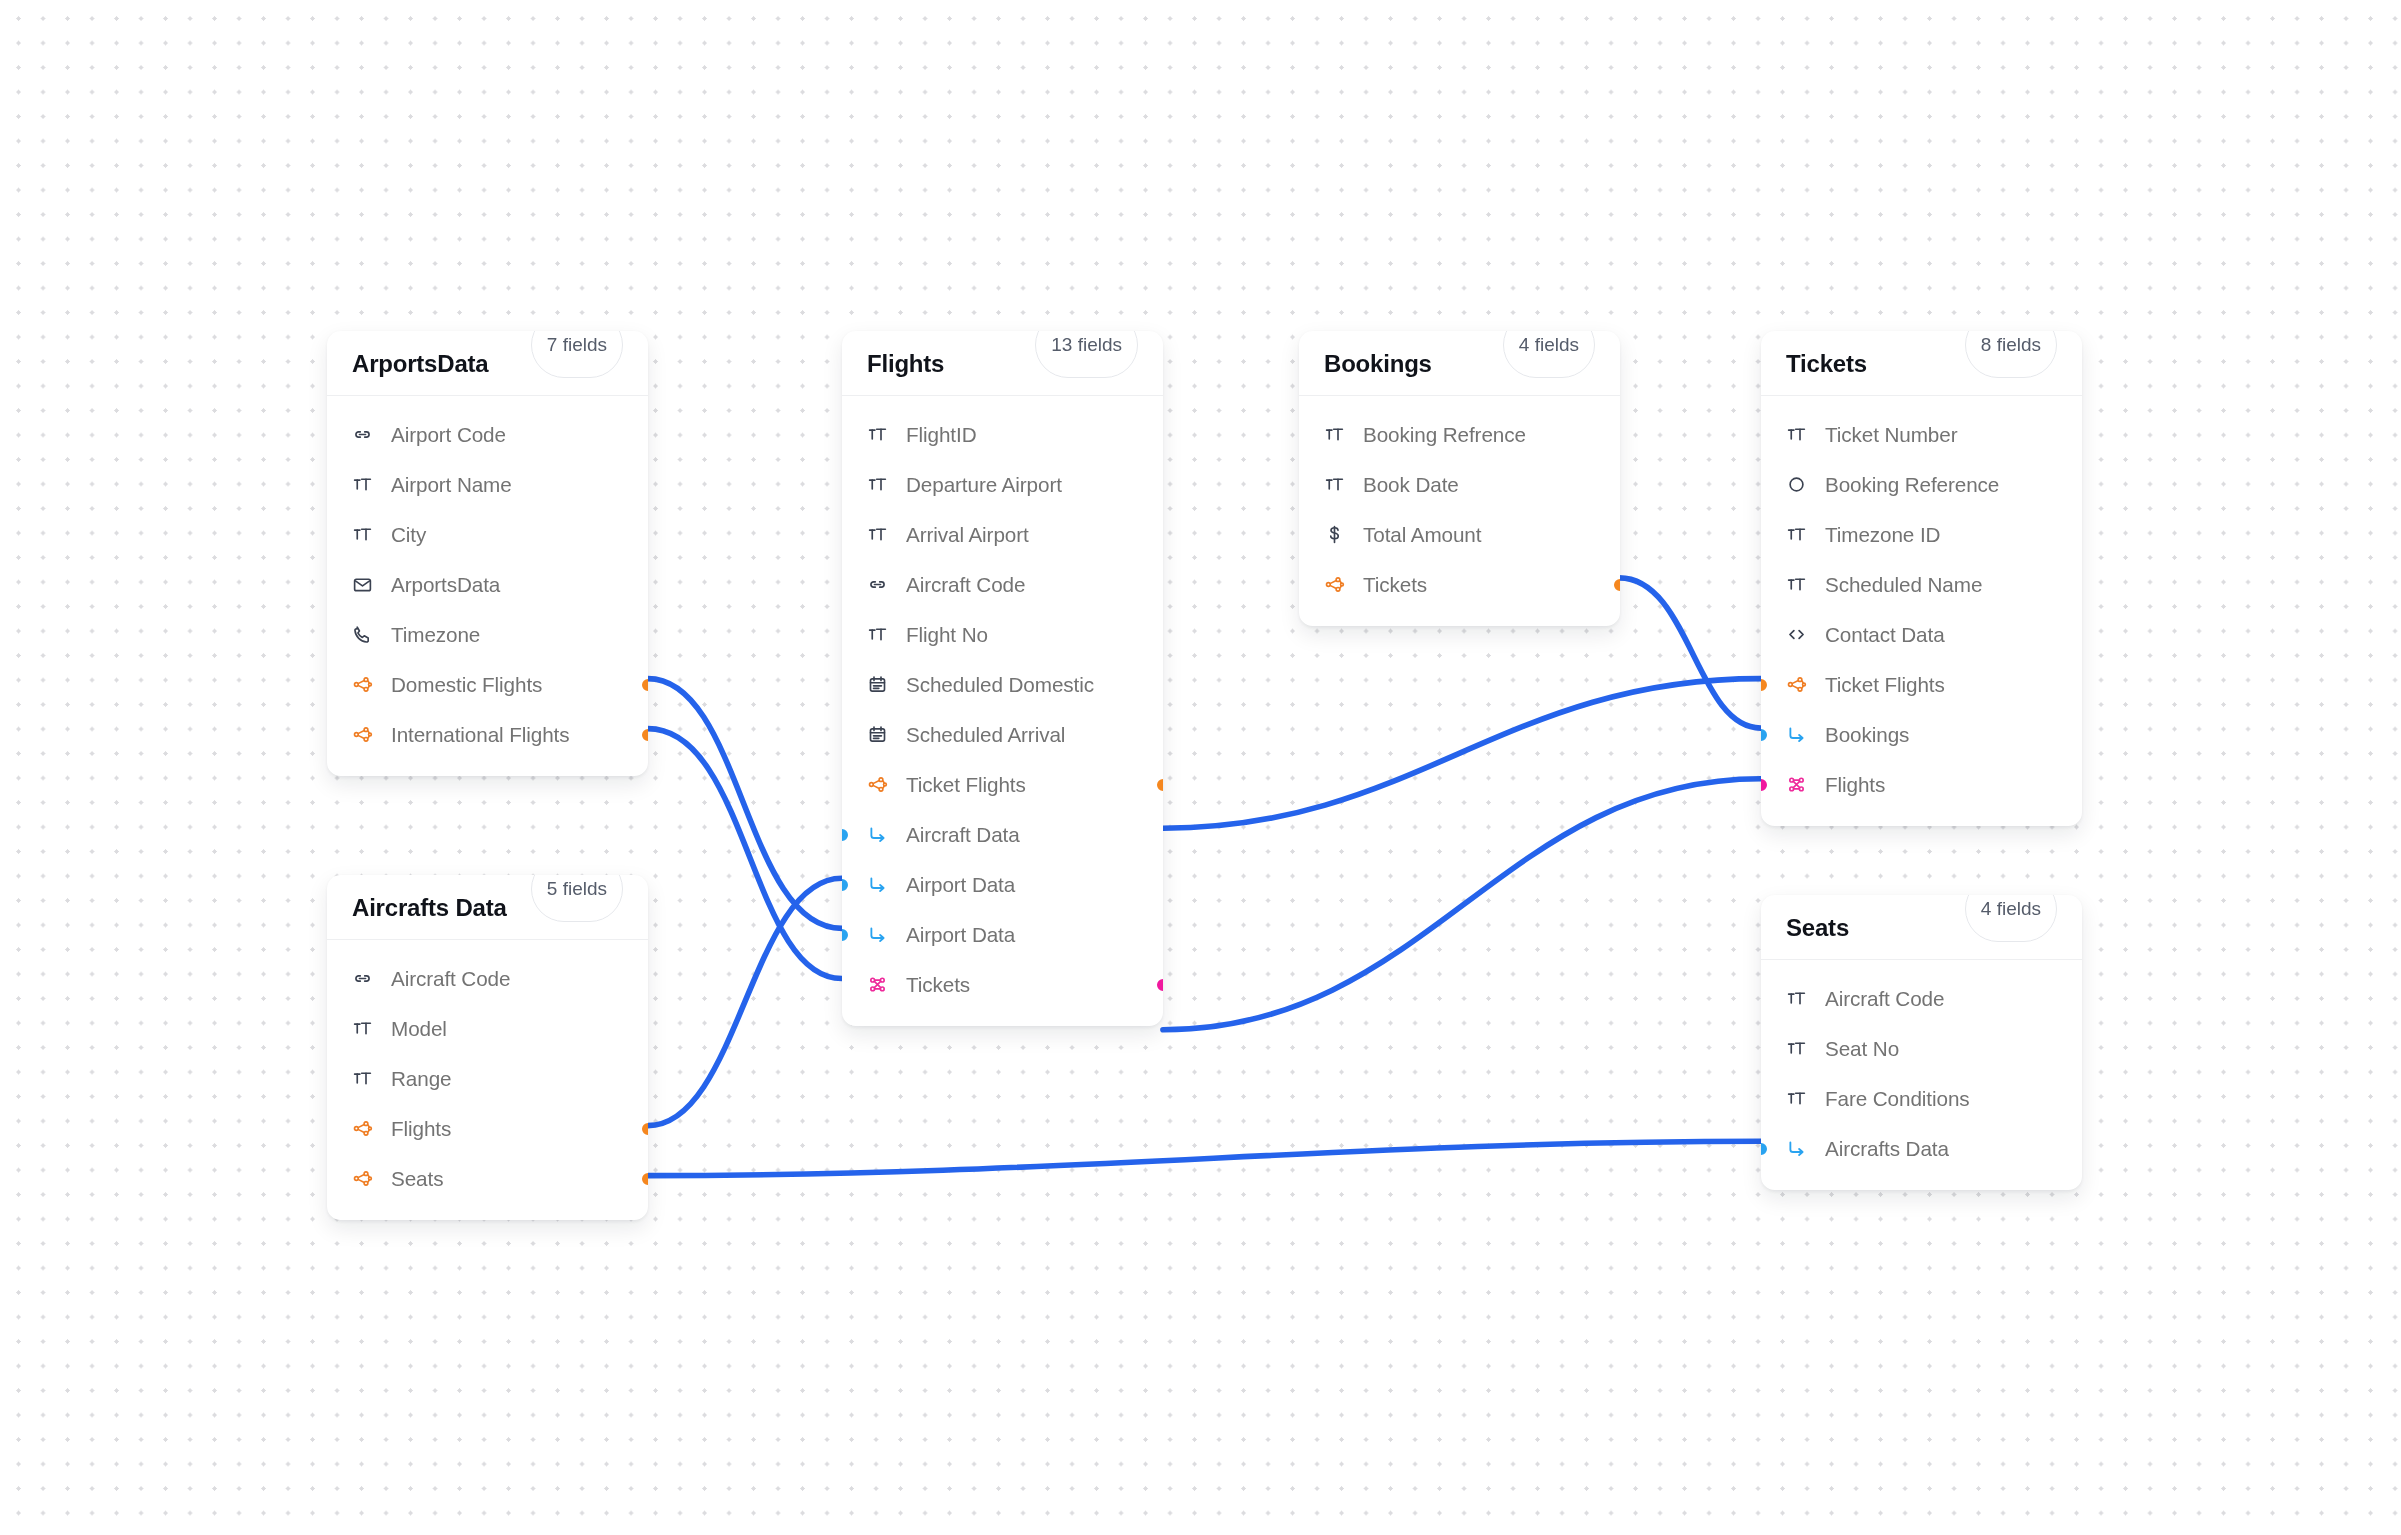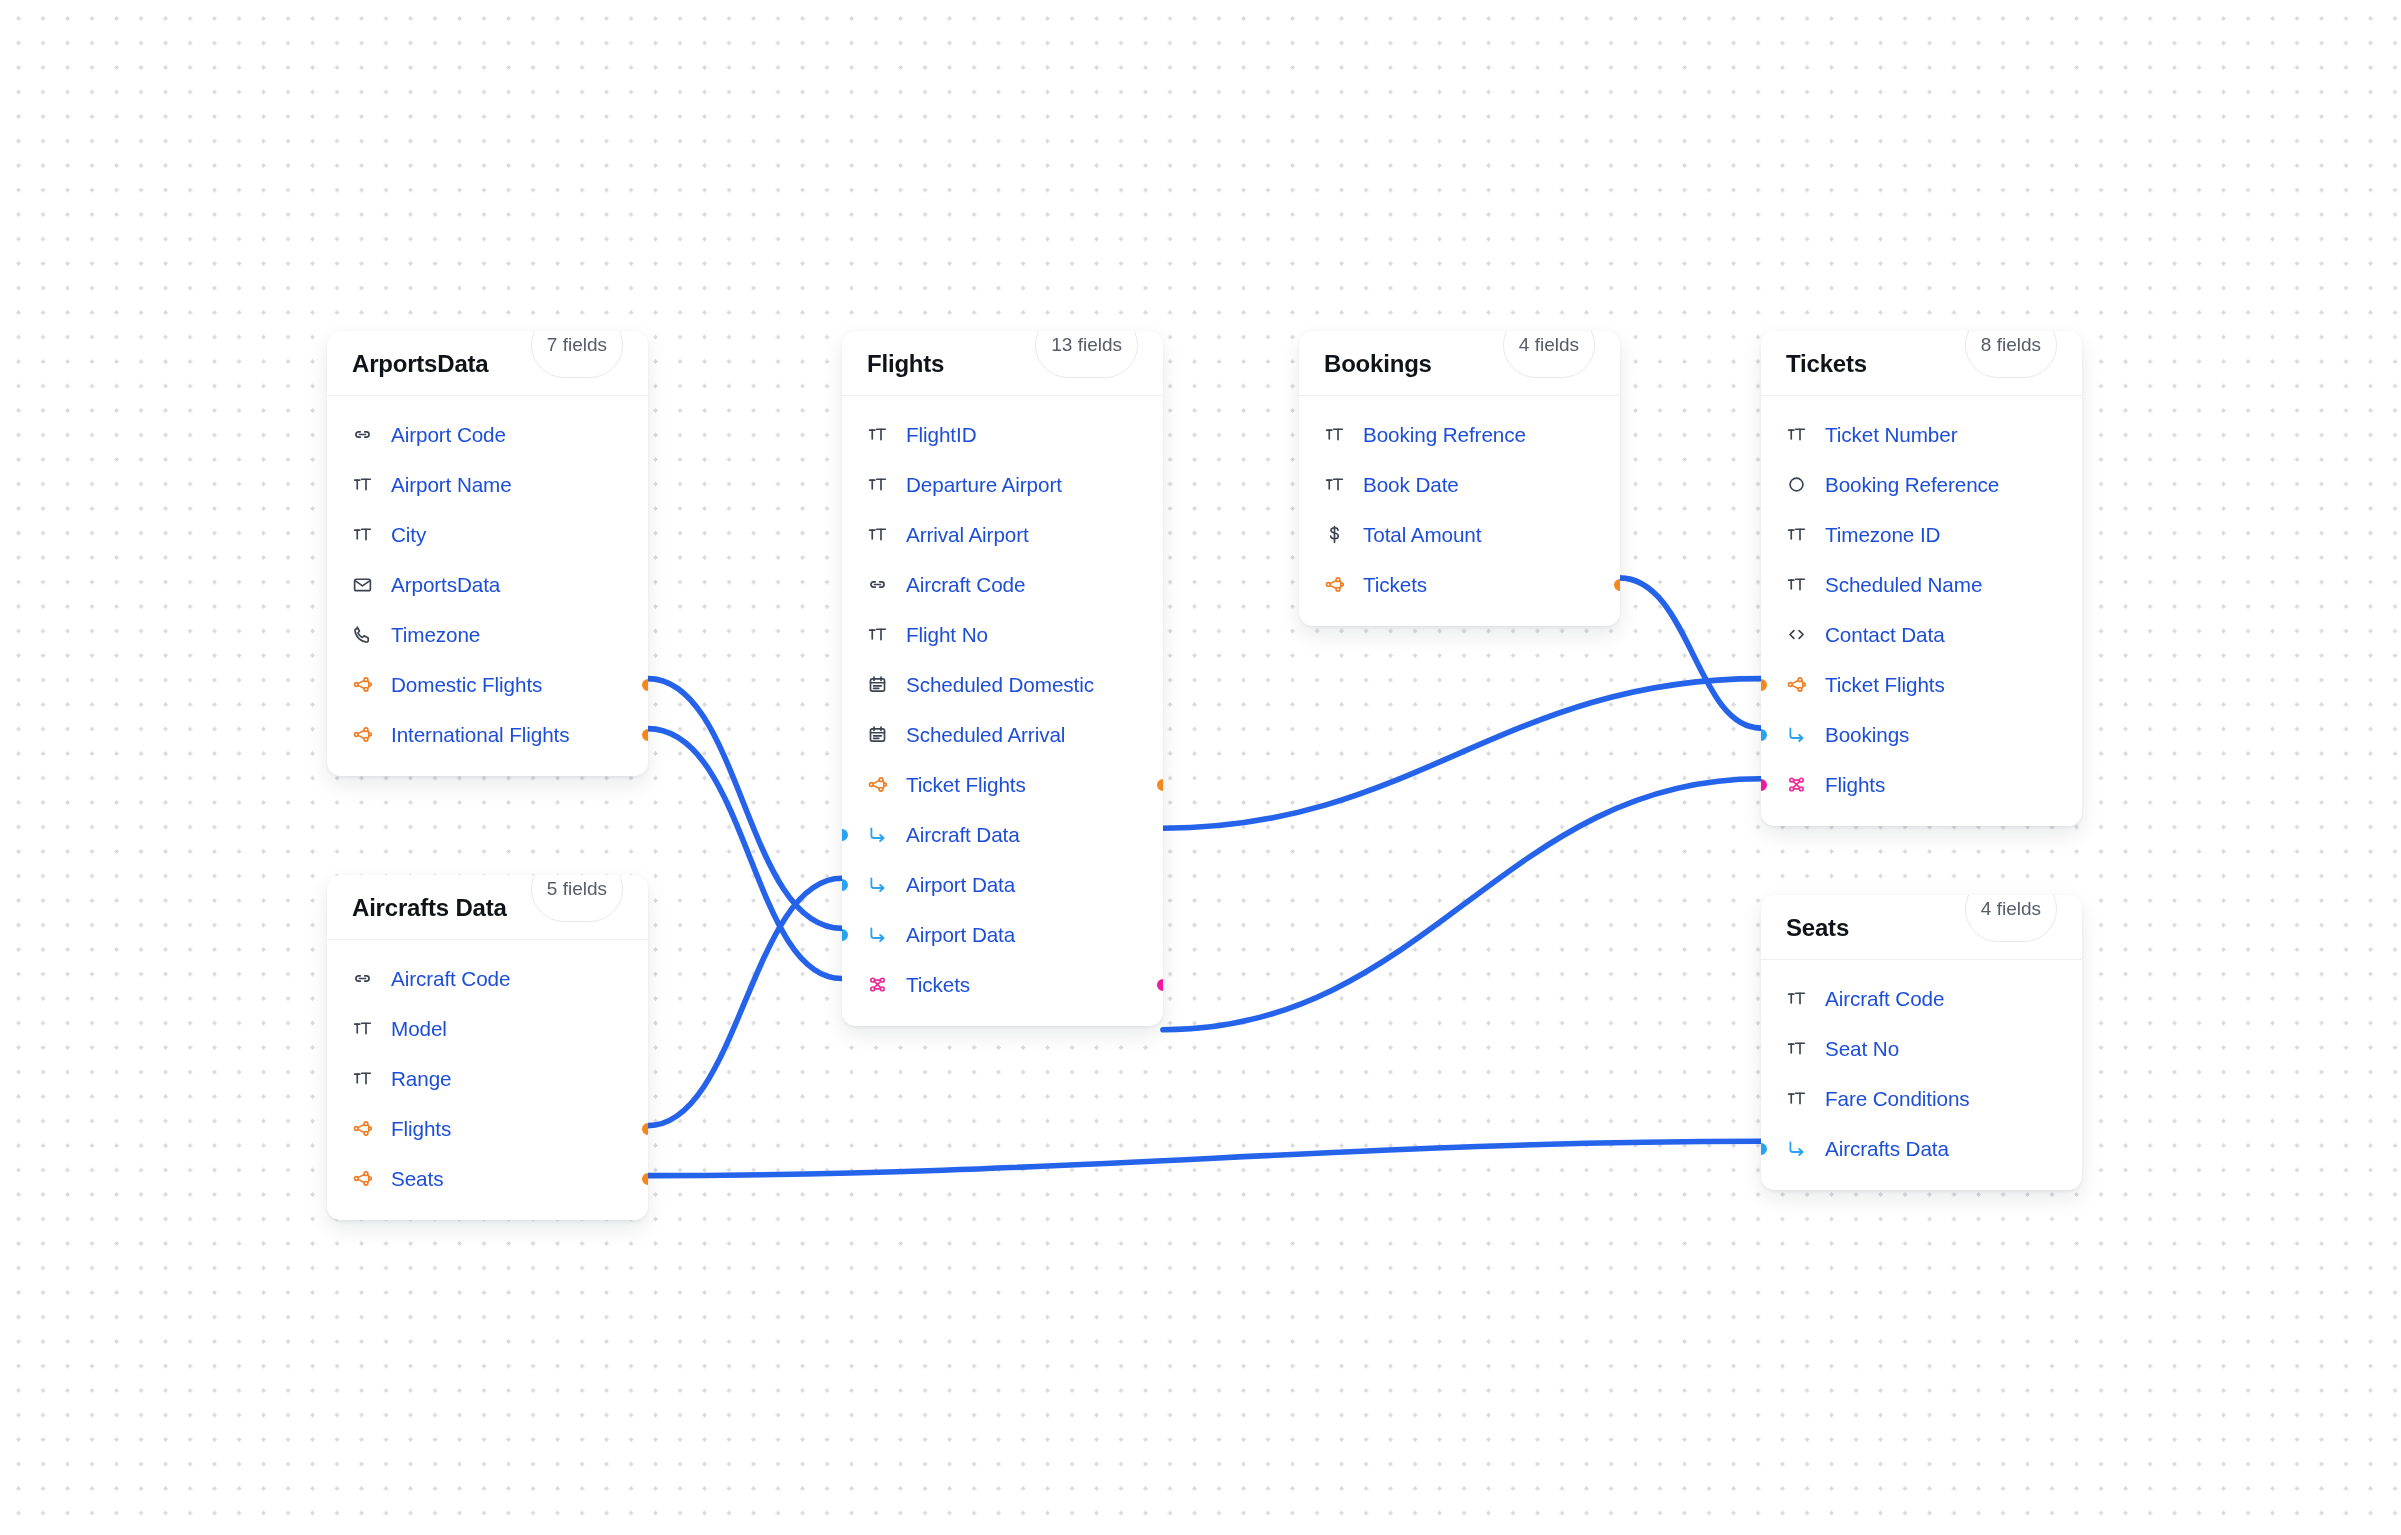--- a/index.html
+++ b/index.html
@@ -48,21 +48,21 @@
     height:50px; padding:0 25px;
     position:relative;
   }
   .field-icon {
     width:29px; min-width:29px; height:25px;
     display:flex; align-items:center; justify-content:flex-start;
     margin-right:10px;
   }
   .field-icon svg { display:block; }
   .field-label {
-    font-size:20.7px; color:#1d4ed8; letter-spacing:-0.1px; white-space:nowrap;
+    font-size:20.7px; color:#737373; letter-spacing:-0.1px; white-space:nowrap;
   }
 
   
   .port {
     position:absolute;
     width:16.3px; height:16.3px; border-radius:50%;
     border:2.5px solid #ffffff;
     z-index:20;
   }
   .port.left  { left:-8.1px; }

